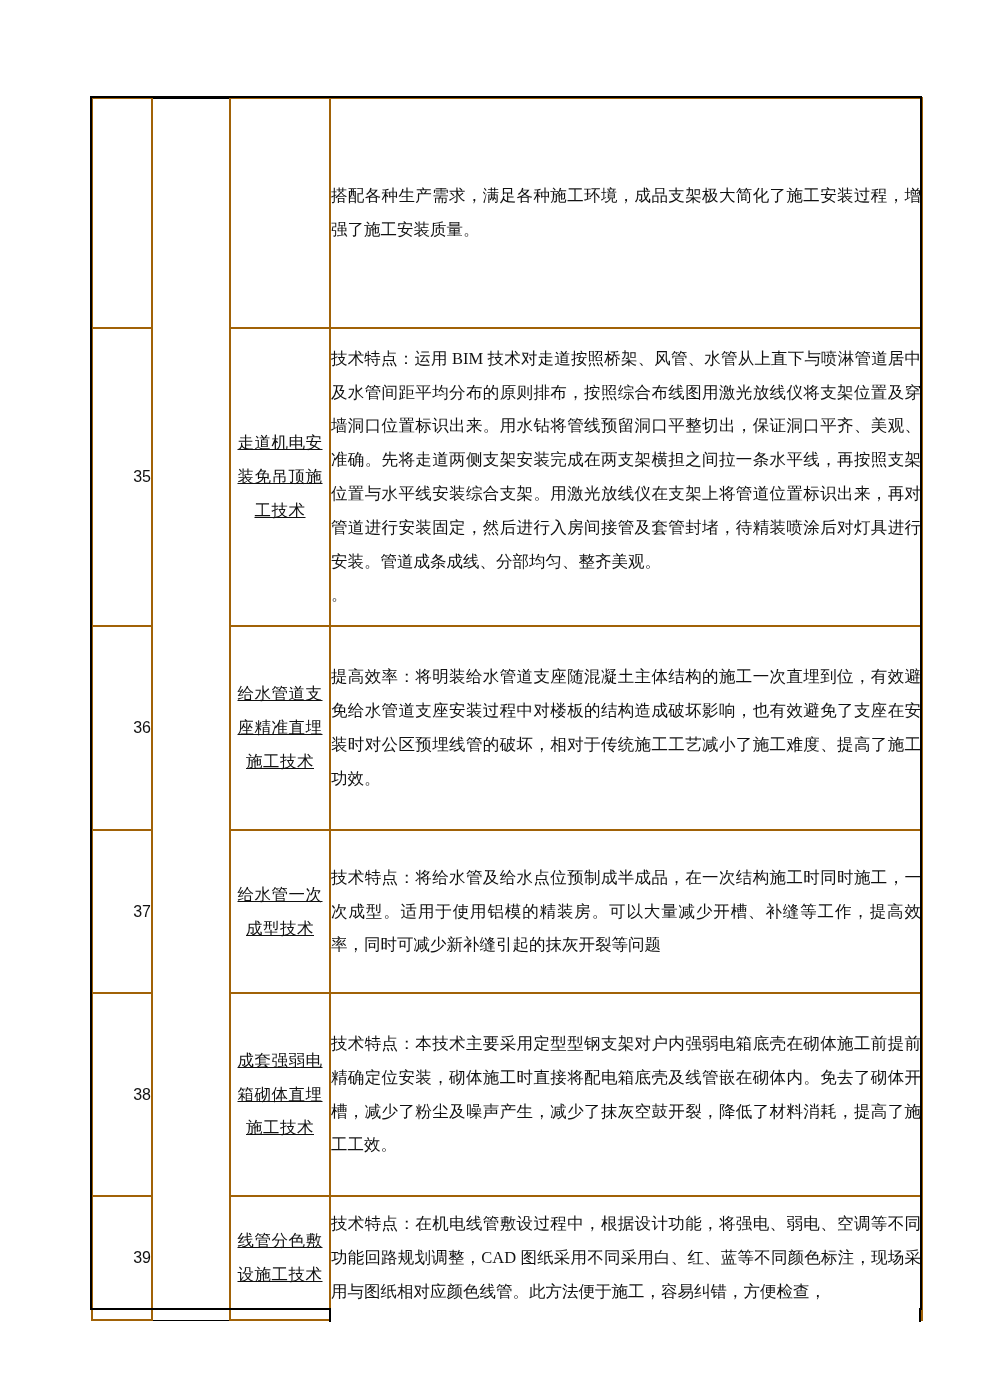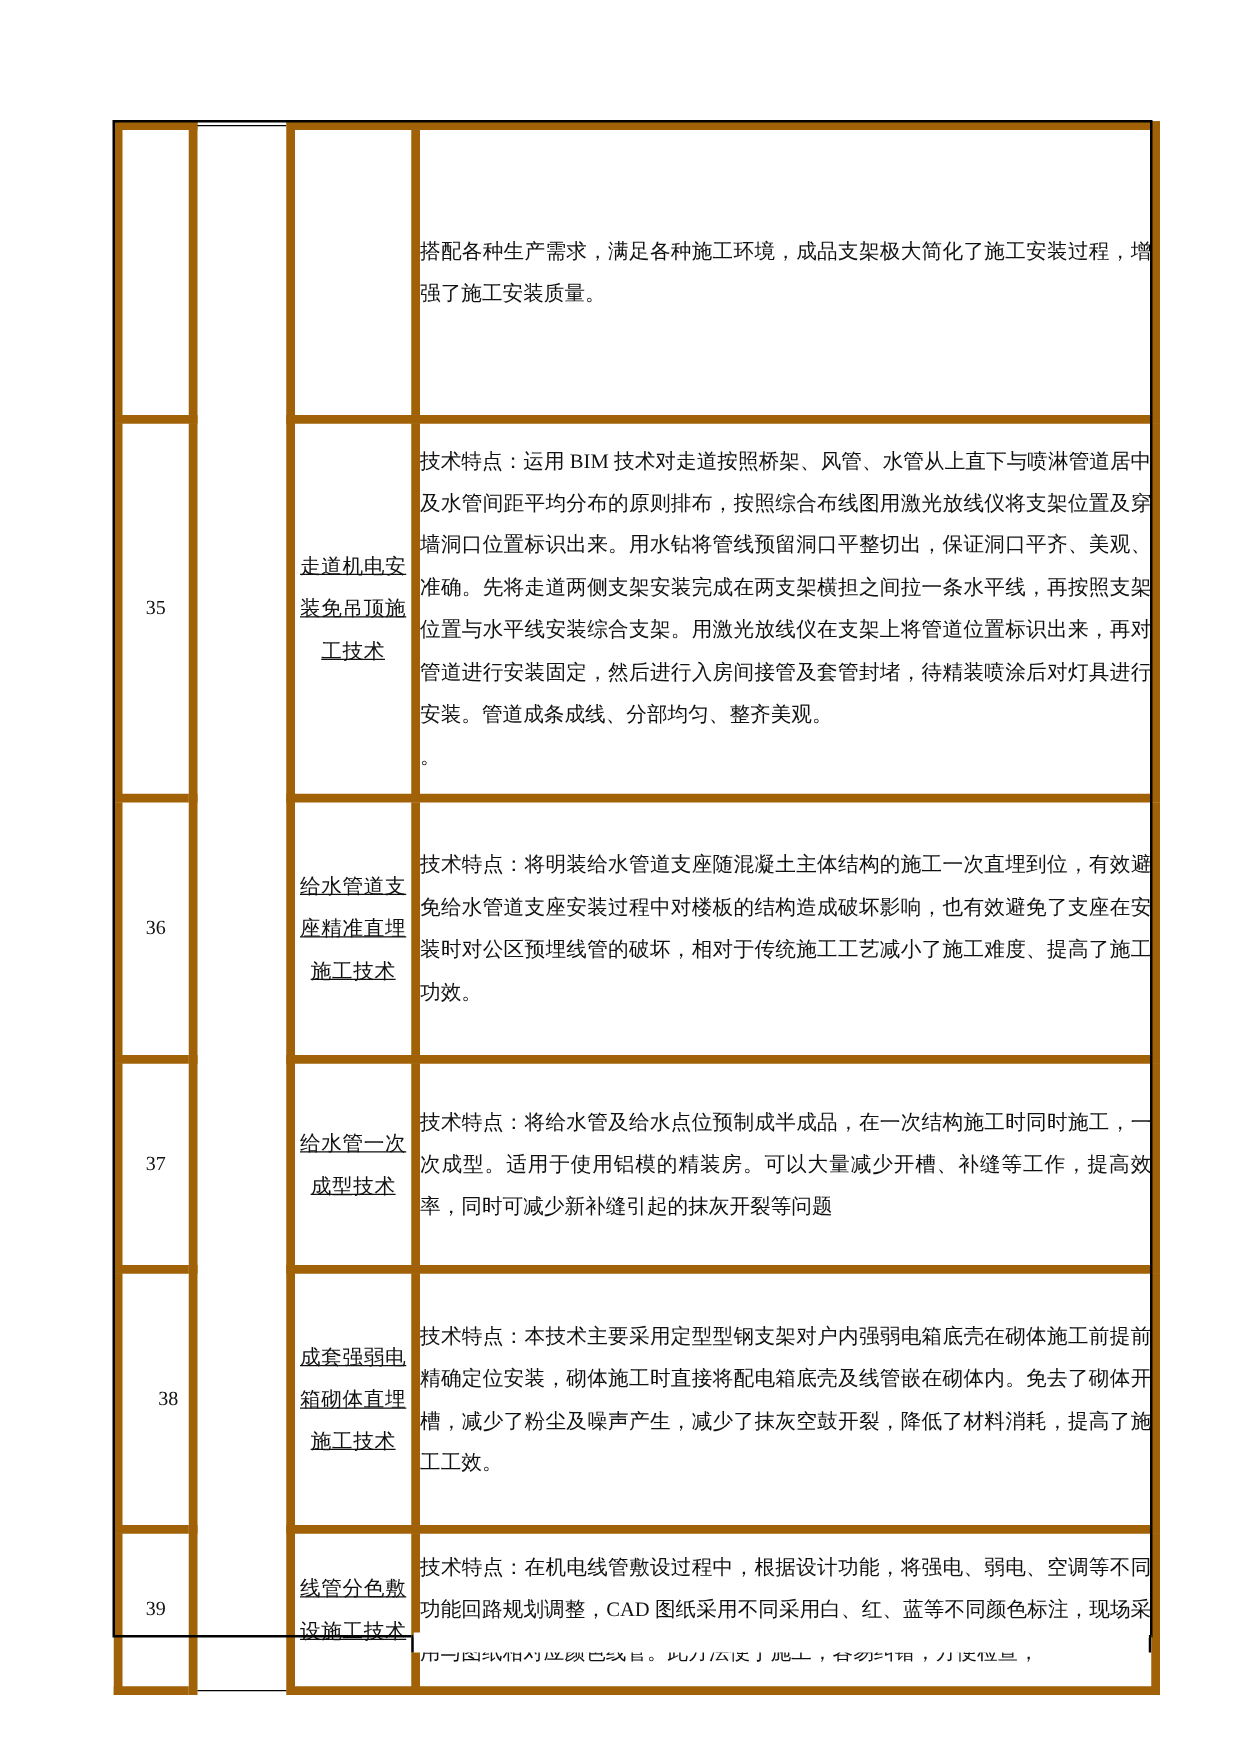--- a/index.html
+++ b/index.html
@@ -33,21 +33,21 @@
     width: 830px;
   }
 
   table.doc-table {
     border-collapse: collapse;
     width: 830px;
     table-layout: fixed;
   }
 
   table.doc-table td {
-    border: 7px solid #a16207;
+    border: 2px solid #a16207;
     padding: 0;
     vertical-align: middle;
     background: #ffffff;
   }
 
   
   col.c-no    { width: 60px; }
   col.c-blank { width: 78px; }
   col.c-name  { width: 100px; }
   col.c-desc  { width: 592px; }
@@ -81,23 +81,23 @@
     left: 331px;
     top: 1306px;
     width: 588px;
     height: 4px;
     background: #ffffff;
     pointer-events: none;
   }
 
   
   .no-cell {
-    text-align: center;
+    text-align: right;
     font-size: 16px;
-    font-family: Liberation Serif, serif;
+    font-family: Liberation Sans, sans-serif;
     color: #111111;
   }
 
   .name-cell {
     text-align: center;
     font-size: 16.5px;
     line-height: 2.05;
     letter-spacing: 0.5px;
     color: #111111;
     padding: 2px 4px;
@@ -167,21 +167,21 @@
           <td class="desc-cell">
             <p>技术特点：运用 BIM 技术对走道按照桥架、风管、水管从上直下与喷淋管道居中及水管间距平均分布的原则排布，按照综合布线图用激光放线仪将支架位置及穿墙洞口位置标识出来。用水钻将管线预留洞口平整切出，保证洞口平齐、美观、准确。先将走道两侧支架安装完成在两支架横担之间拉一条水平线，再按照支架位置与水平线安装综合支架。用激光放线仪在支架上将管道位置标识出来，再对管道进行安装固定，然后进行入房间接管及套管封堵，待精装喷涂后对灯具进行安装。管道成条成线、分部均匀、整齐美观。</p>
             <p>。</p>
           </td>
         </tr>
 
         <tr>
           <td class="no-cell" style="height:202px;">36</td>
           <td class="name-cell">给水管道支座精准直埋施工技术</td>
           <td class="desc-cell">
-            <p>技术特点：将明装给水管道支座随混凝土主体结构的施工一次直埋到位，有效避免给水管道支座安装过程中对楼板的结构造成破坏影响，也有效避免了支座在安装时对公区预埋线管的破坏，相对于传统施工工艺减小了施工难度、提高了施工功效。</p>
+            <p>提高效率：将明装给水管道支座随混凝土主体结构的施工一次直埋到位，有效避免给水管道支座安装过程中对楼板的结构造成破坏影响，也有效避免了支座在安装时对公区预埋线管的破坏，相对于传统施工工艺减小了施工难度、提高了施工功效。</p>
           </td>
         </tr>
 
         <tr>
           <td class="no-cell" style="height:161px;">37</td>
           <td class="name-cell">给水管一次成型技术</td>
           <td class="desc-cell">
             <p>技术特点：将给水管及给水点位预制成半成品，在一次结构施工时同时施工，一次成型。适用于使用铝模的精装房。可以大量减少开槽、补缝等工作，提高效率，同时可减少新补缝引起的抹灰开裂等问题</p>
           </td>
         </tr>

